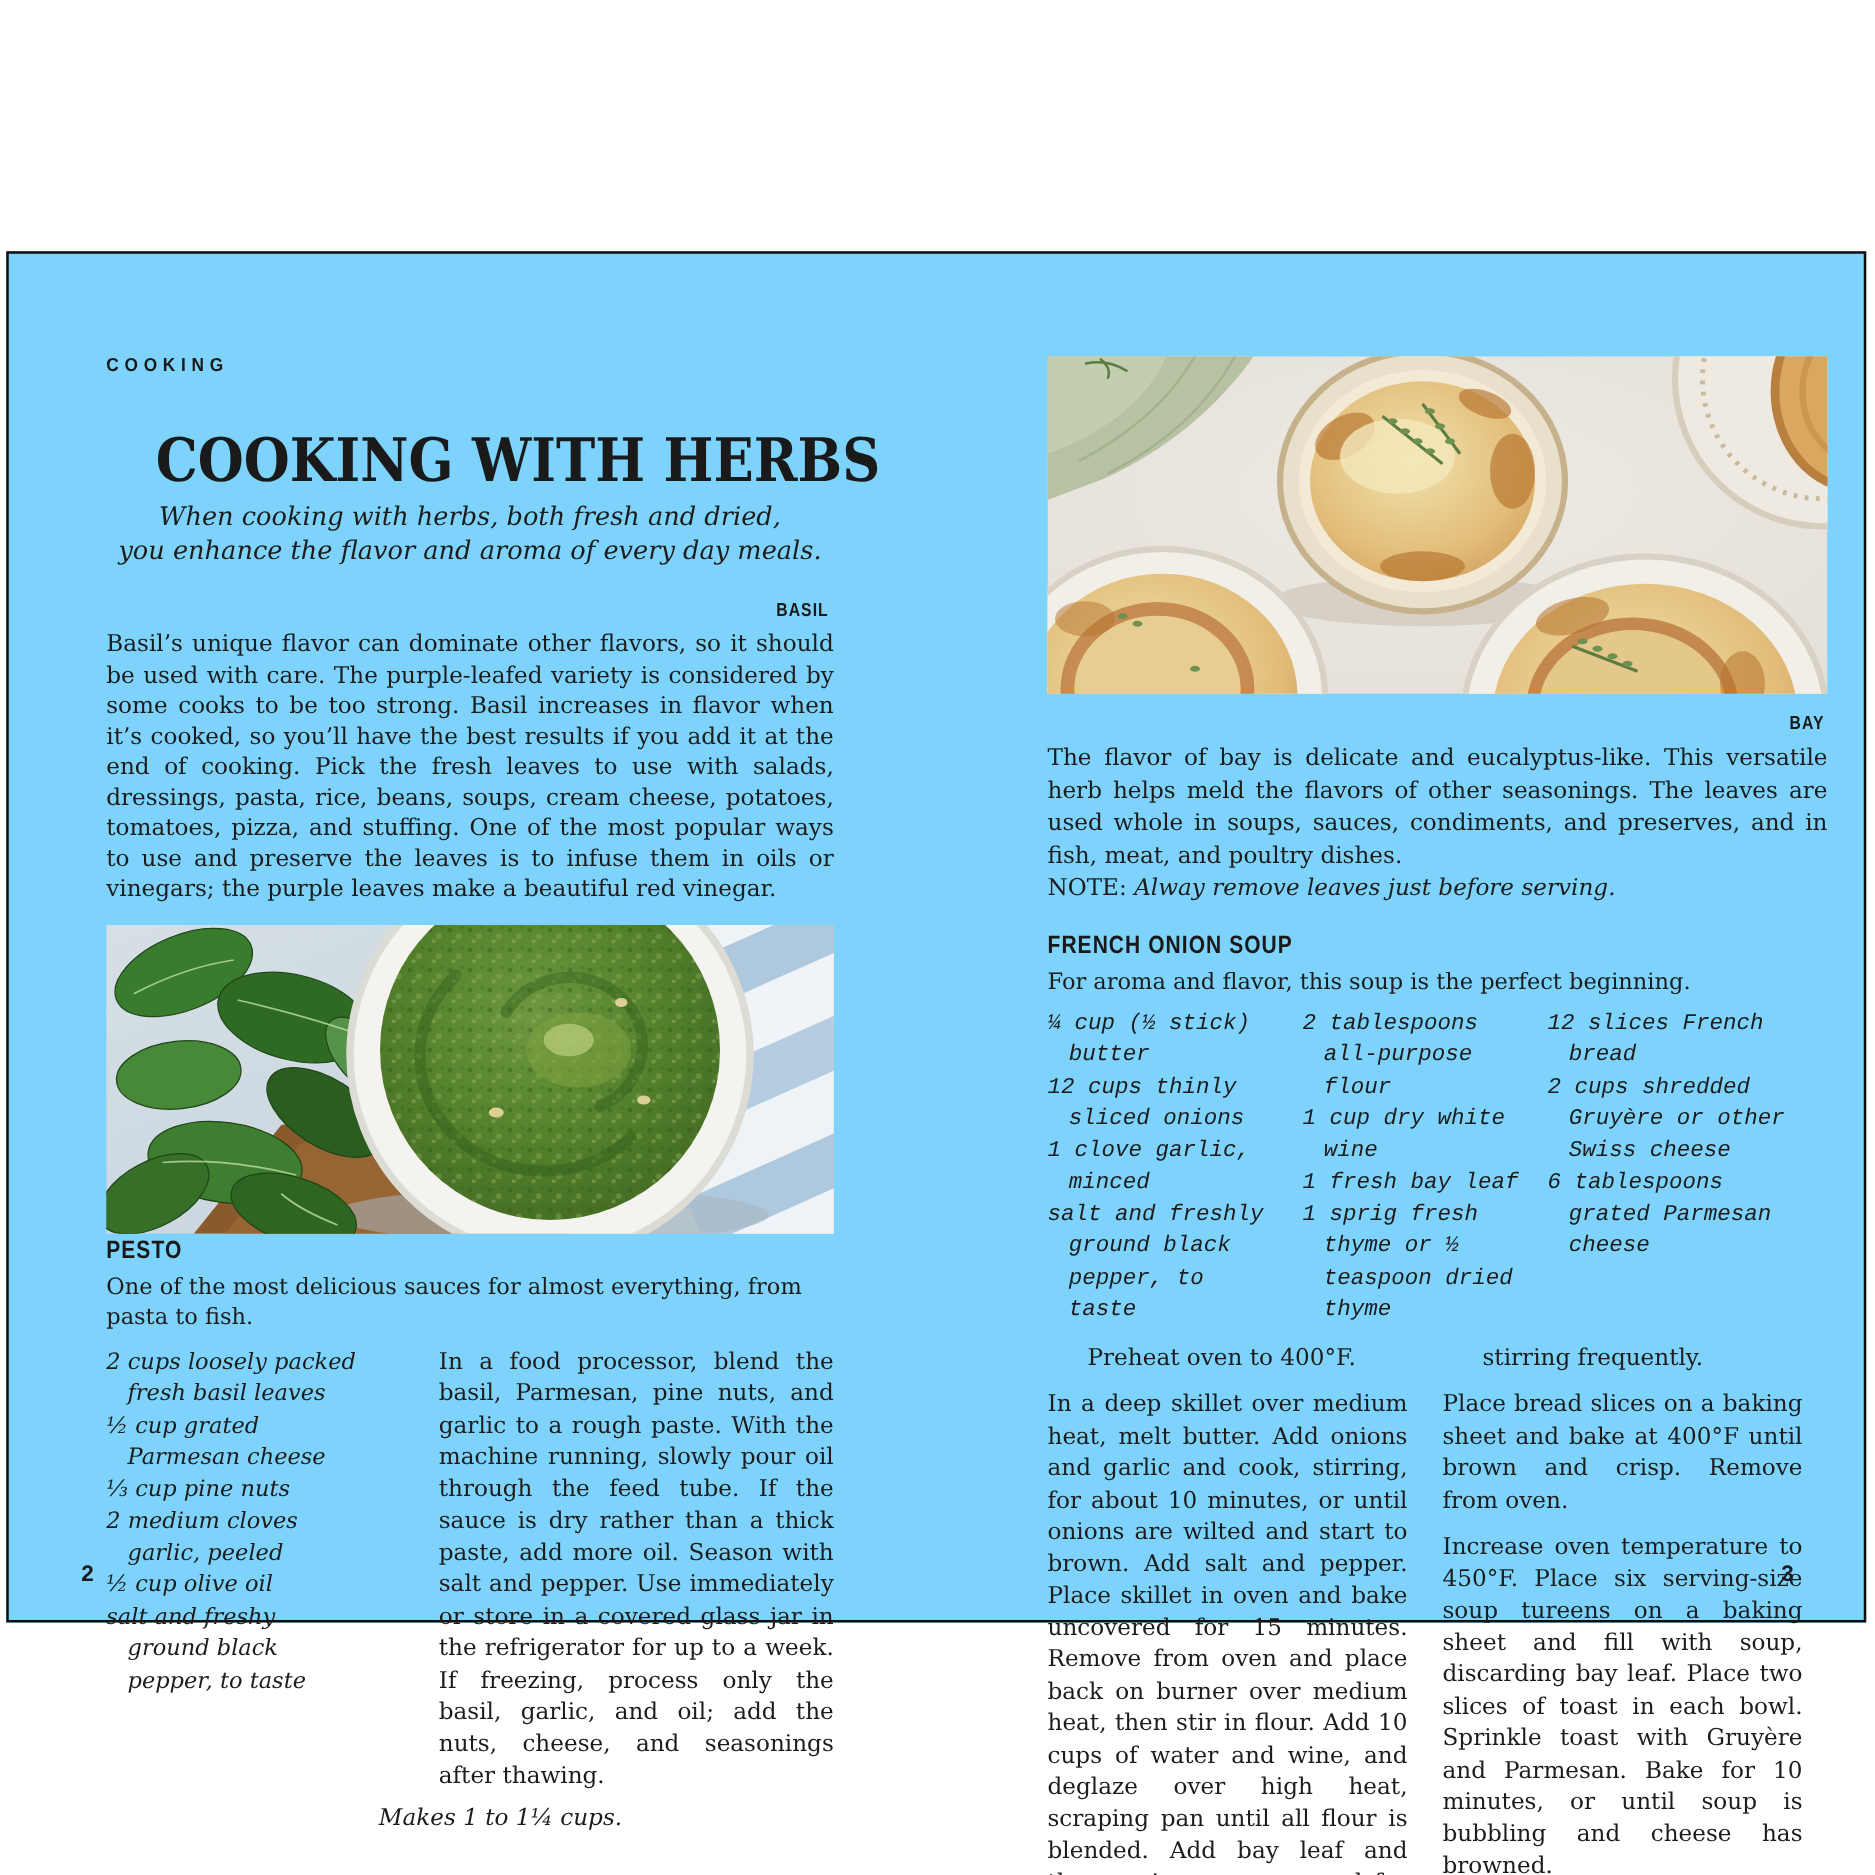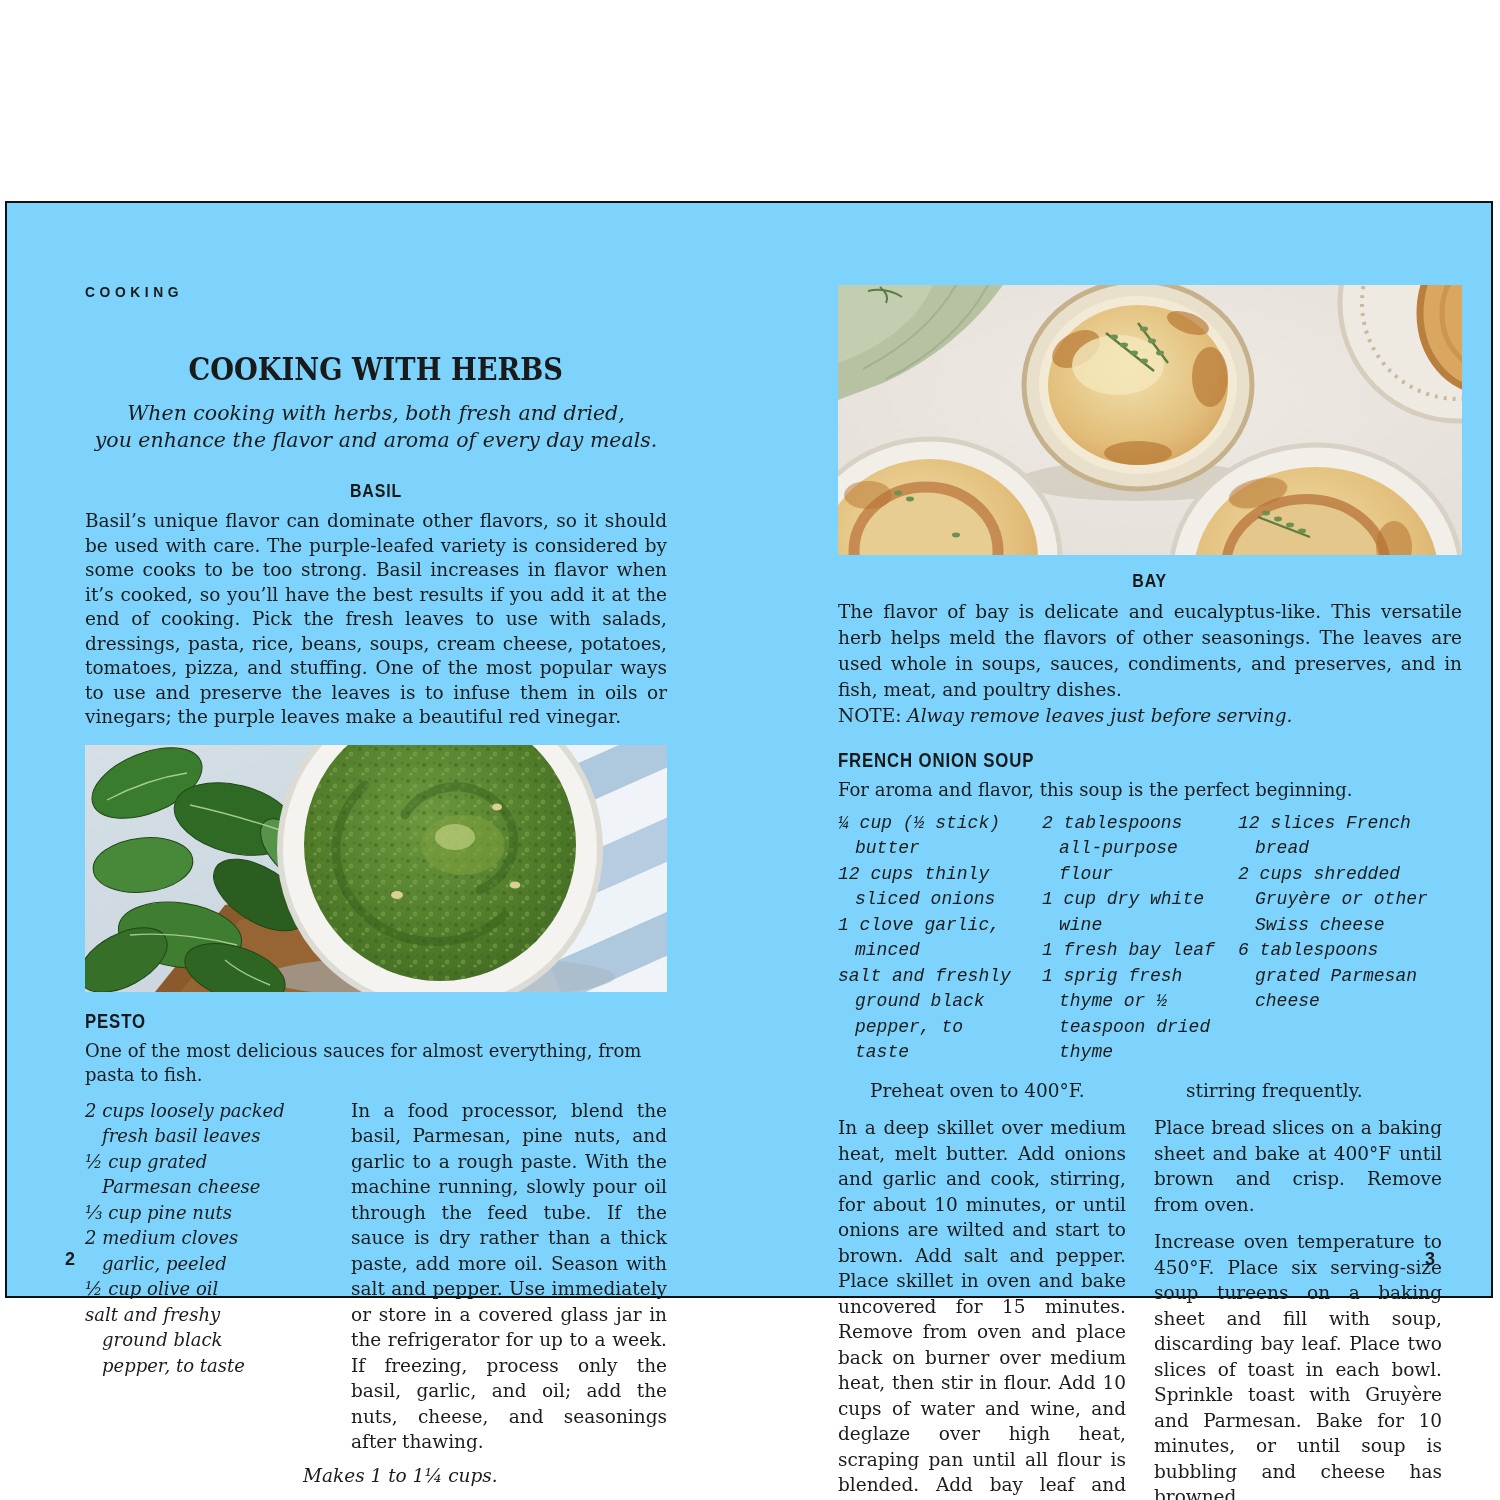--- a/index.html
+++ b/index.html
@@ -18,34 +18,34 @@
 
   
   .csans{
     font-family:"Liberation Sans", sans-serif;font-weight:bold;
     display:inline-block;transform:scaleX(0.84);letter-spacing:1px;
     white-space:nowrap;color:#191919;
   }
   .eyebrow{margin-top:80px;font-size:15px;}
   .eyebrow .csans{letter-spacing:5px;transform-origin:left center;transform:scaleX(0.92);}
 
-  .main-title{margin:44px 0 0;text-align:center;font-size:31px;line-height:48px;font-weight:bold;}
+  .main-title{margin:44px 0 0;text-align:center;font-size:48px;line-height:48px;font-weight:bold;}
   .main-title span{display:inline-block;transform:scaleX(0.88);transform-origin:center;letter-spacing:0px;white-space:nowrap;color:#1a1a1a;}
 
   .subtitle{margin-top:7px;text-align:center;font-style:italic;font-size:20.5px;line-height:27px;}
 
-  .sec-head{margin-top:25px;text-align:center;font-size:19px;}
+  .sec-head{margin-top:25px;text-align:right;font-size:15px;}
   .sec-head .csans{transform-origin:center;}
 
   .body-just{text-align:justify;font-size:18.5px;line-height:24.5px;margin:7px 0 0;}
 
   .photo{margin-top:15px;line-height:0;}
   .photo svg{display:block;}
 
-  .recipe-head{margin-top:17px;font-size:20px;}
+  .recipe-head{font-size:20px;}
   .recipe-head .csans{transform-origin:left center;}
   .recipe-intro{margin:6px 0 0;font-size:18px;line-height:24px;}
 
   .cols{display:flex;margin-top:11px;}
   .ing{font-style:italic;font-size:18px;line-height:25.5px;padding-left:17px;text-indent:-17px;}
   .ing-col-pesto{width:202px;flex:0 0 auto;}
   .method-col-pesto{margin-left:16px;width:364px;flex:0 0 auto;}
   .method-col-pesto .body-just{margin-top:0;line-height:25.5px;margin-left:48px;}
   .yield{font-style:italic;font-size:18.5px;margin-top:10px;}
 

